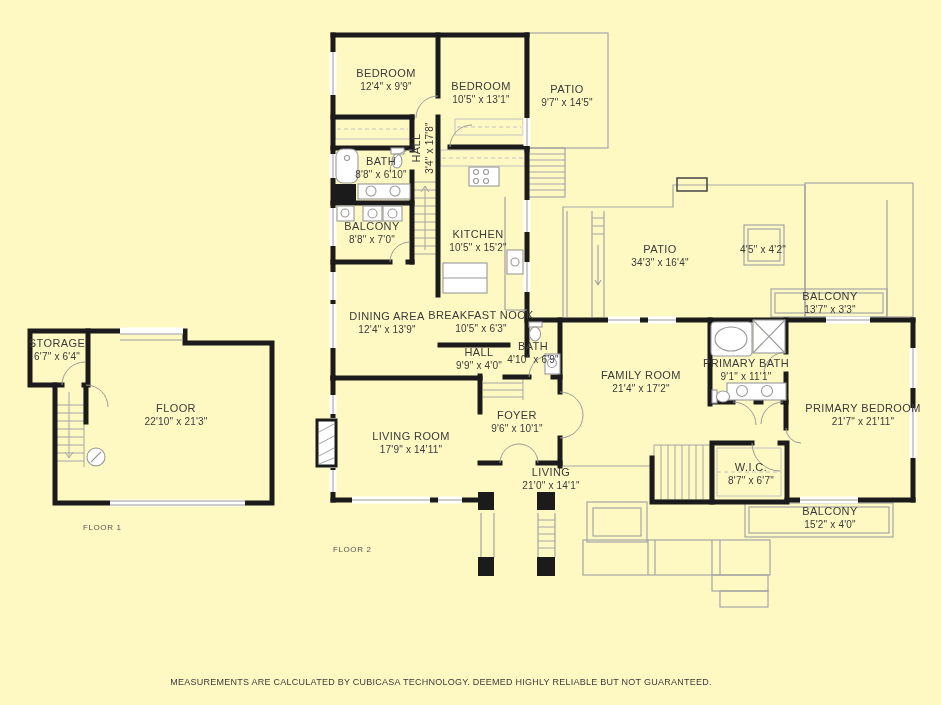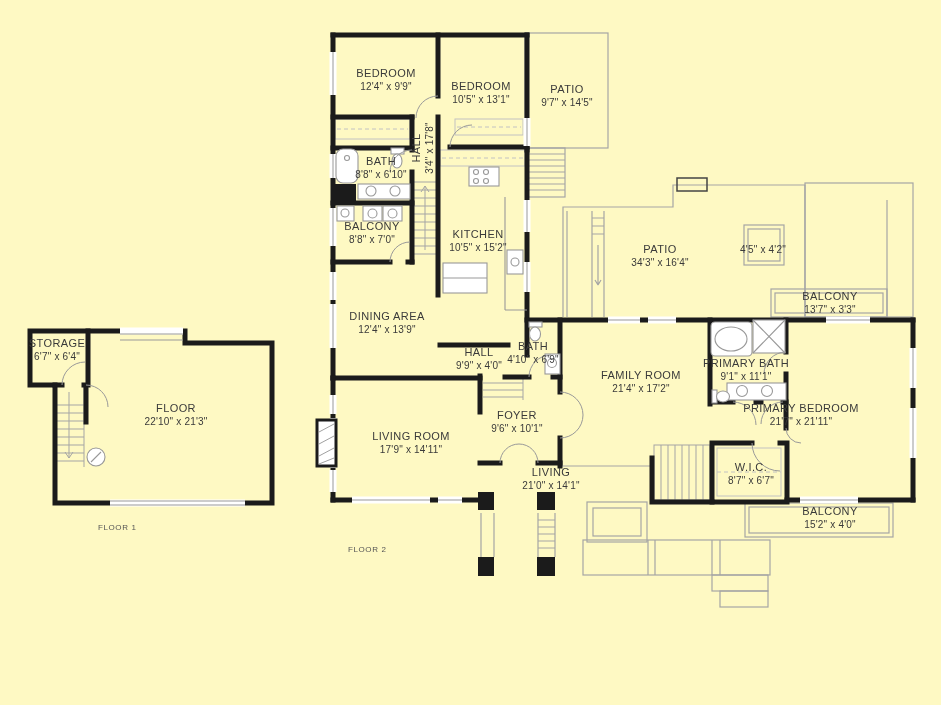--- a/index.html
+++ b/index.html
@@ -4,21 +4,21 @@
 <style>
   html,body{margin:0;padding:0;background:#fff;}
   #stage{position:relative;width:941px;height:705px;background:#fef9c3;overflow:hidden;
          font-family:"Liberation Sans",sans-serif;}
   #plan-svg{position:absolute;left:0;top:0;}
   .rlabel{position:absolute;transform:translate(-50%,-50%);text-align:center;color:#3a3a3a;
           white-space:nowrap;line-height:1.3;}
   .rlabel .nm{display:block;font-size:11px;letter-spacing:.4px;}
   .rlabel .dm{display:block;font-size:10px;letter-spacing:.2px;}
   .rot{transform:translate(-50%,-50%) rotate(-90deg);}
-  .floor-tag{position:absolute;font-size:8px;color:#555;letter-spacing:.6px;margin-left:15px;}
+  .floor-tag{position:absolute;font-size:8px;color:#555;letter-spacing:.6px;}
   .footer-note{position:absolute;left:441px;top:682px;transform:translate(-50%,-50%);
           font-size:9px;letter-spacing:.25px;color:#3a3a3a;white-space:nowrap;}
 </style>
 </head>
 <body>
 
 <div id="stage">
 
 <svg id="plan-svg" width="941" height="705" viewBox="0 0 941 705">
 
@@ -269,37 +269,41 @@
       <span class="dm">4'5" x 4'2"</span>
     </div>
   <div class="rlabel" style="left:830px;top:303px">
       <span class="nm">BALCONY</span>
       <span class="dm">13'7" x 3'3"</span>
     </div>
   <div class="rlabel" style="left:387px;top:323px">
       <span class="nm">DINING AREA</span>
       <span class="dm">12'4" x 13'9"</span>
     </div>
+  <div class="rlabel" style="left:481px;top:322px">
+      <span class="nm">BREAKFAST NOOK</span>
+      <span class="dm">10'5" x 6'3"</span>
+    </div>
   <div class="rlabel" style="left:479px;top:359px">
       <span class="nm">HALL</span>
       <span class="dm">9'9" x 4'0"</span>
     </div>
   <div class="rlabel" style="left:533px;top:353px">
       <span class="nm">BATH</span>
       <span class="dm">4'10" x 6'9"</span>
     </div>
   <div class="rlabel" style="left:641px;top:382px">
       <span class="nm">FAMILY ROOM</span>
       <span class="dm">21'4" x 17'2"</span>
     </div>
   <div class="rlabel" style="left:746px;top:370px">
       <span class="nm">PRIMARY BATH</span>
       <span class="dm">9'1" x 11'1"</span>
     </div>
-  <div class="rlabel" style="left:801px;top:415px">
+  <div class="rlabel" style="left:863px;top:415px">
       <span class="nm">PRIMARY BEDROOM</span>
       <span class="dm">21'7" x 21'11"</span>
     </div>
   <div class="rlabel" style="left:517px;top:422px">
       <span class="nm">FOYER</span>
       <span class="dm">9'6" x 10'1"</span>
     </div>
   <div class="rlabel" style="left:411px;top:443px">
       <span class="nm">LIVING ROOM</span>
       <span class="dm">17'9" x 14'11"</span>
@@ -320,13 +324,14 @@
       <span class="nm">STORAGE</span>
       <span class="dm">6'7" x 6'4"</span>
     </div>
   <div class="rlabel" style="left:176px;top:415px">
       <span class="nm">FLOOR</span>
       <span class="dm">22'10" x 21'3"</span>
     </div>
 
   <div class="floor-tag" style="left:83px;top:523px">FLOOR 1</div>
   <div class="floor-tag" style="left:333px;top:545px">FLOOR 2</div>
+  <div class="footer-note">MEASUREMENTS ARE CALCULATED BY CUBICASA TECHNOLOGY. DEEMED HIGHLY RELIABLE BUT NOT GUARANTEED.</div>
 </div>
 
 </body></html>

